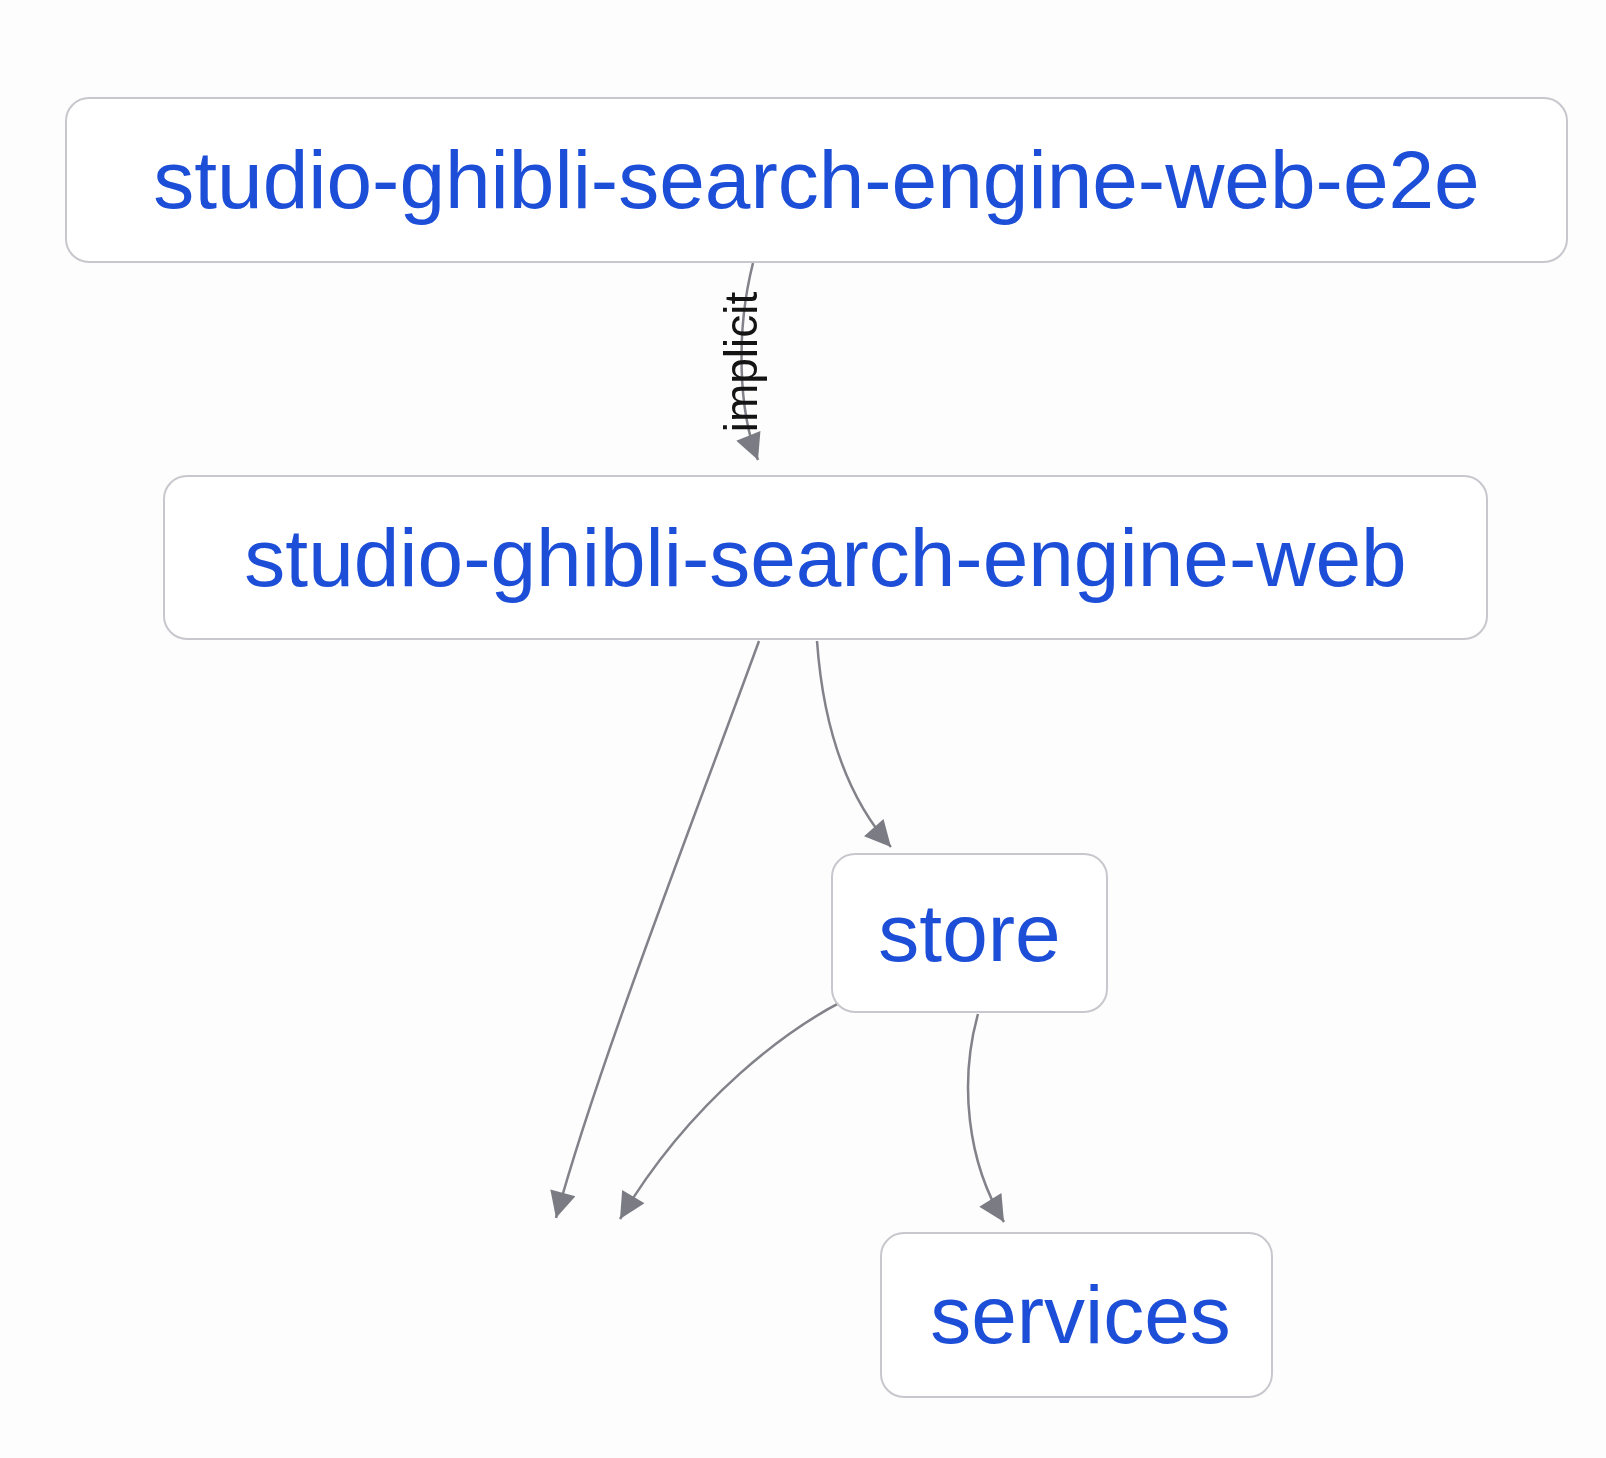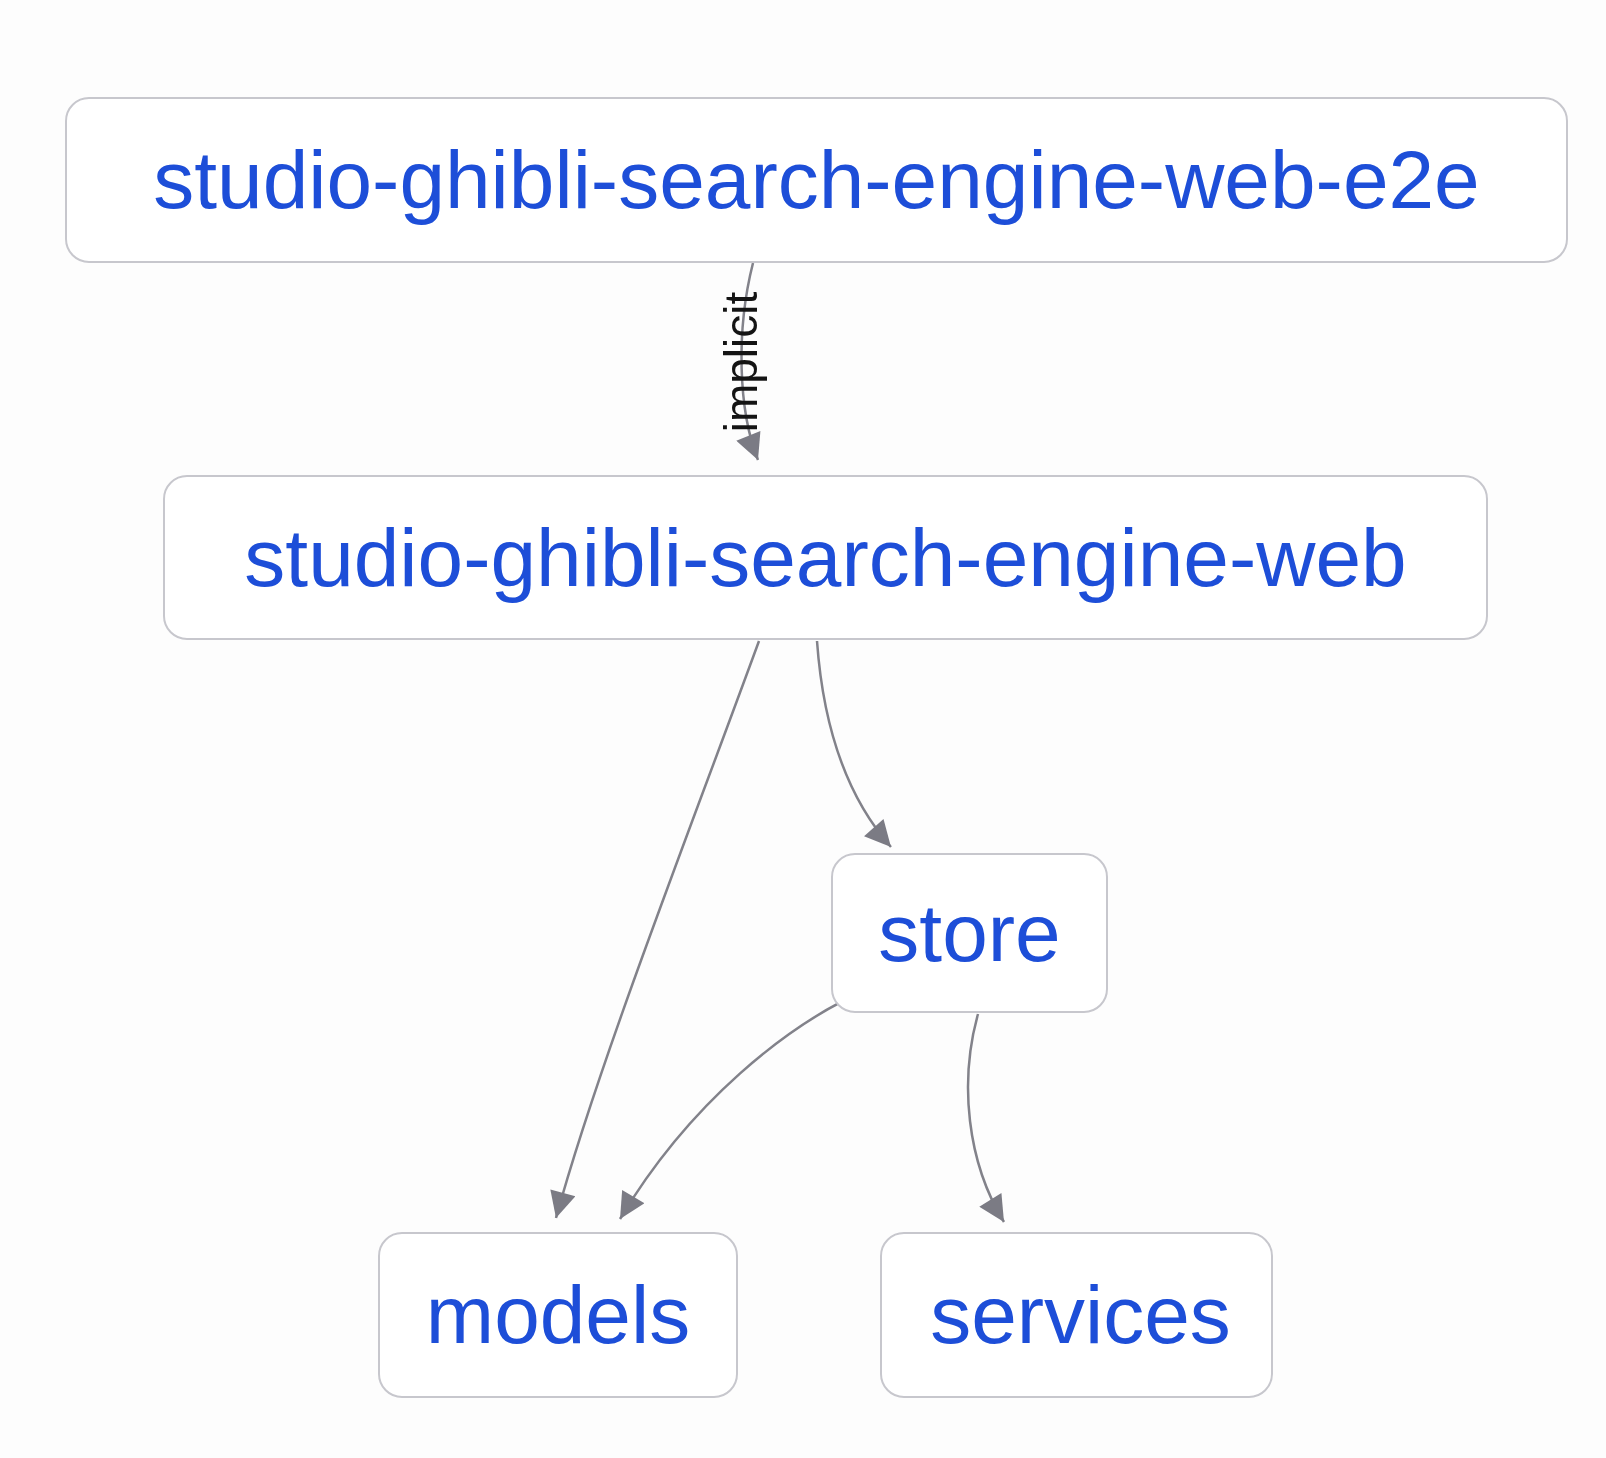--- a/index.html
+++ b/index.html
@@ -87,21 +87,18 @@
   </div>
 
   <div class="node node--web">
     <span>studio-ghibli-search-engine-web</span>
   </div>
 
   <div class="node node--store">
     <span>store</span>
   </div>
 
-  <div class="node node--models">
-    <span>models</span>
-  </div>
 
   <div class="node node--services">
     <span>services</span>
   </div>
 
 </div>
 
 </body></html>

